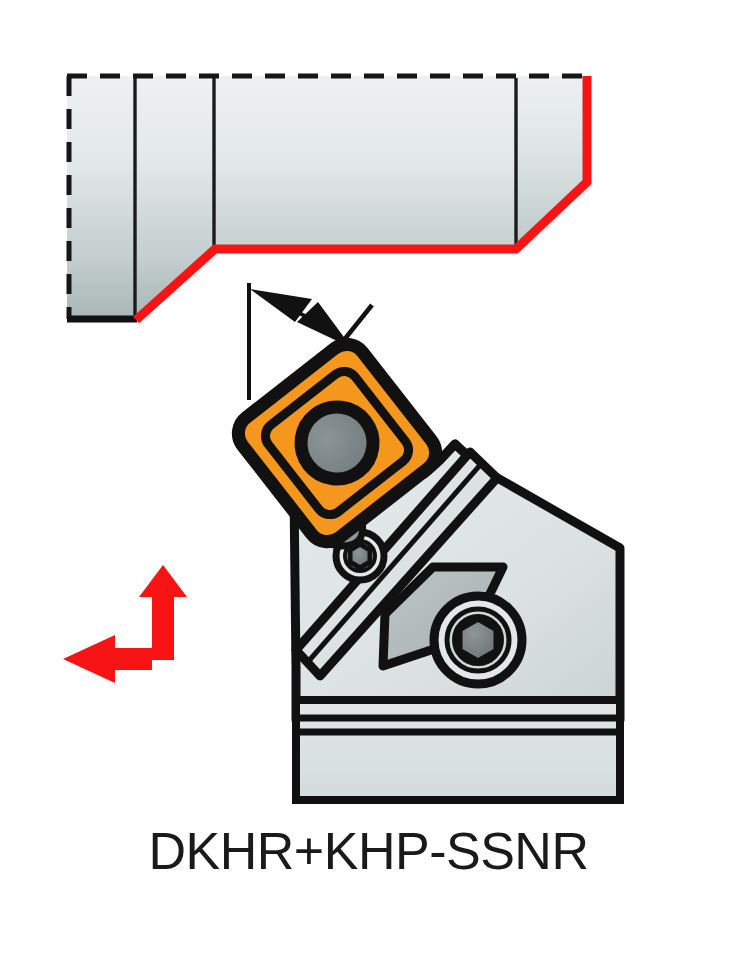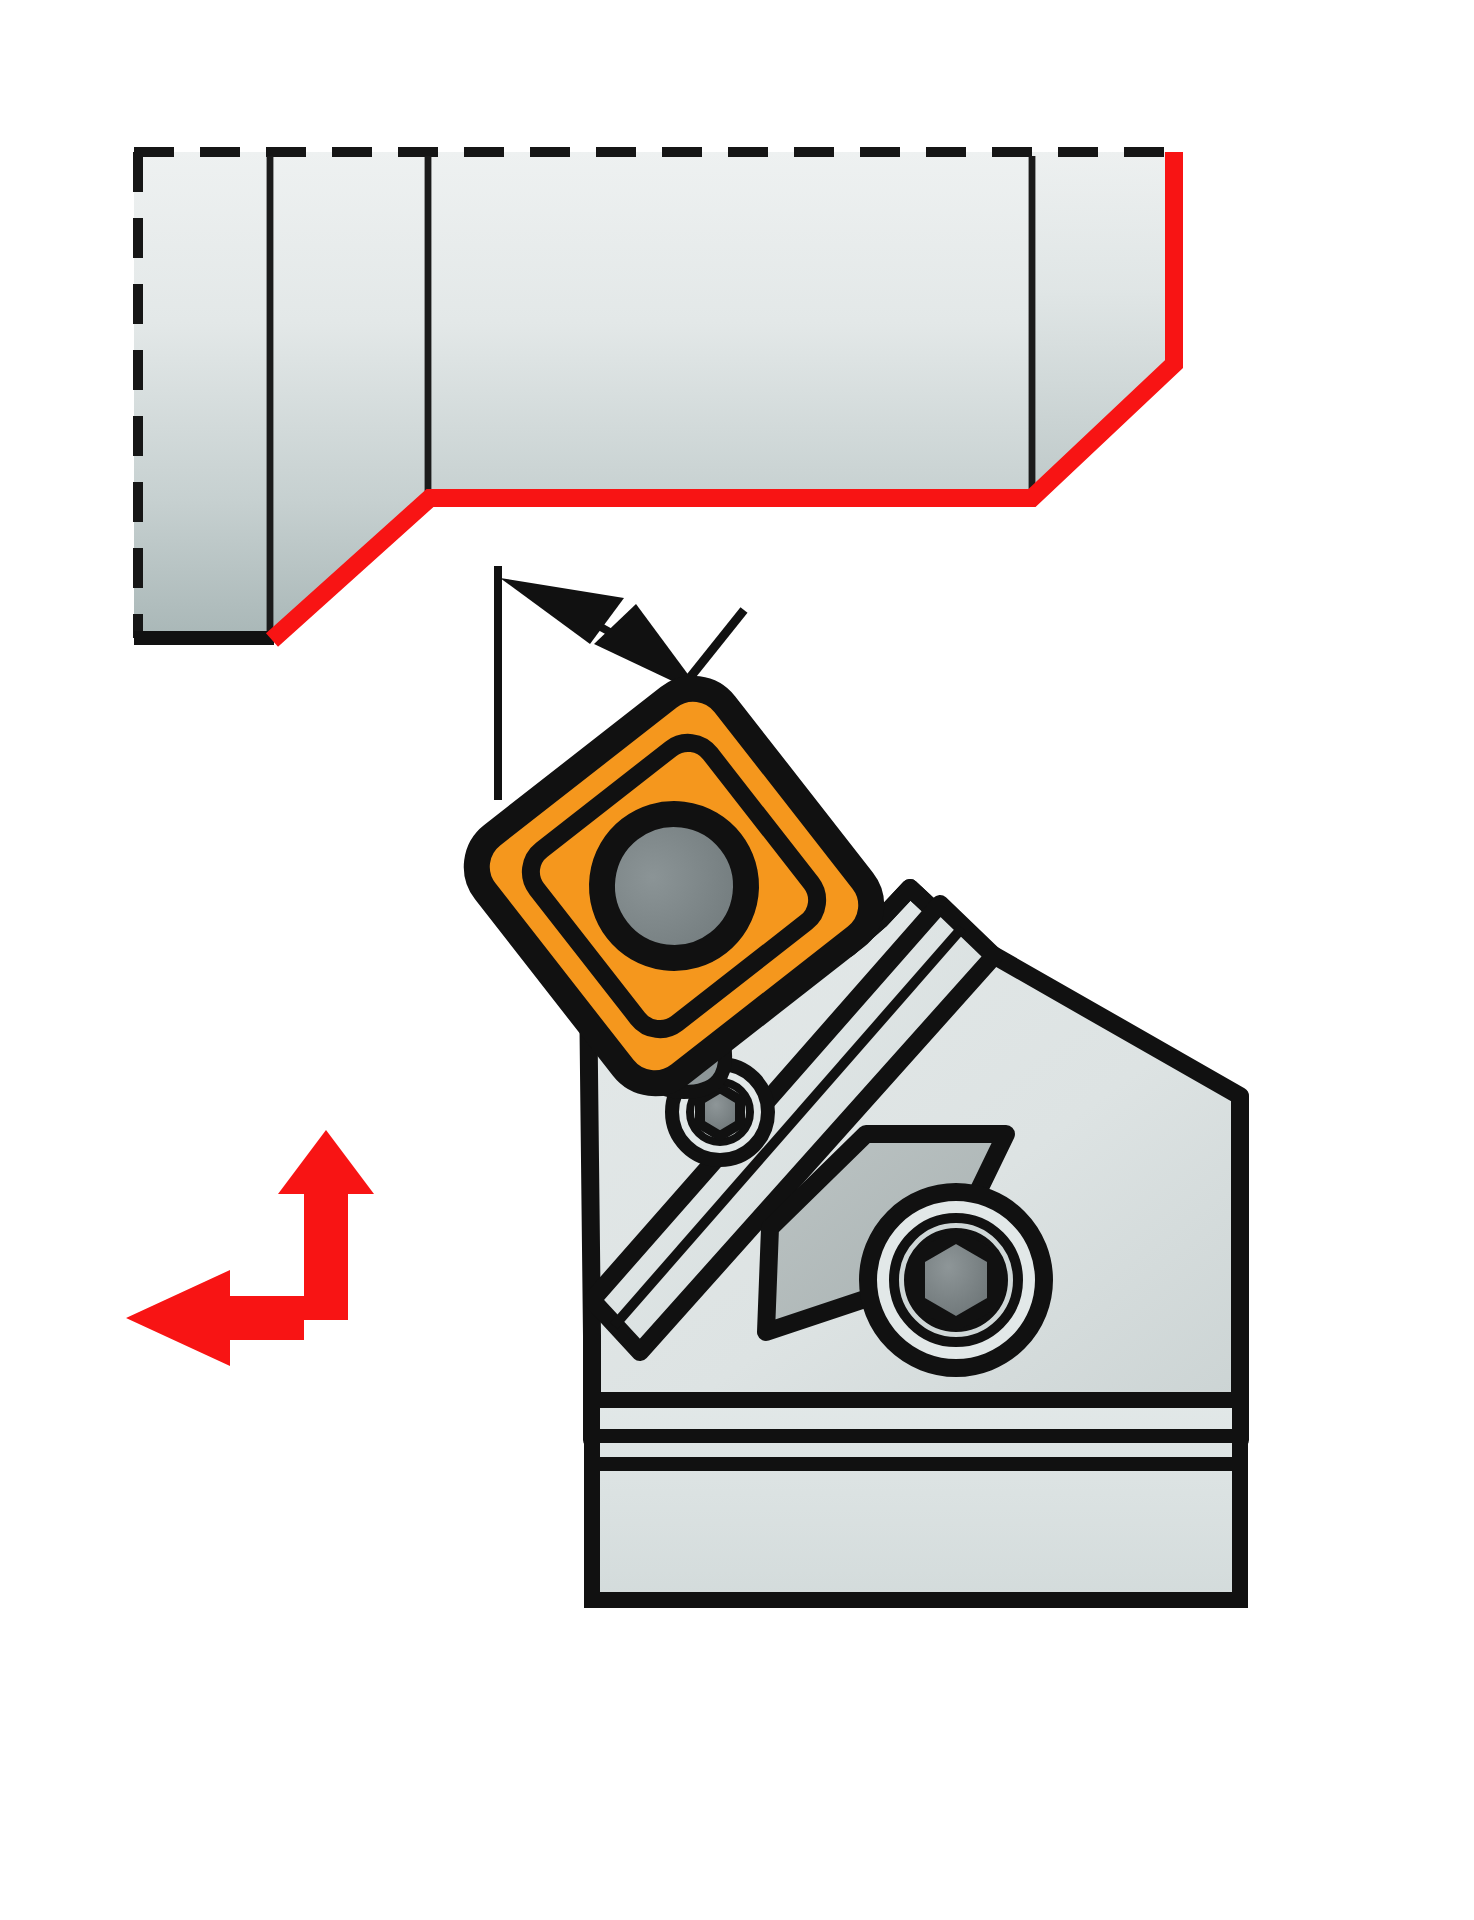--- a/index.html
+++ b/index.html
@@ -179,14 +179,17 @@
 
       <g>
         <rect x="296" y="700" width="324" height="100" fill="url(#shankGrad)" stroke="#111111" stroke-width="8"></rect>
         <path d="M 300,718 L 616,718" fill="none" stroke="#111111" stroke-width="7"></path>
         <path d="M 300,732 L 616,732" fill="none" stroke="#111111" stroke-width="7"></path>
       </g>
 
     </g>
   </svg>
 
+  <div class="caption-layer">
+    <div class="caption-text">DKHR+KHP-SSNR</div>
+  </div>
 
 </div>
 
 </body></html>

